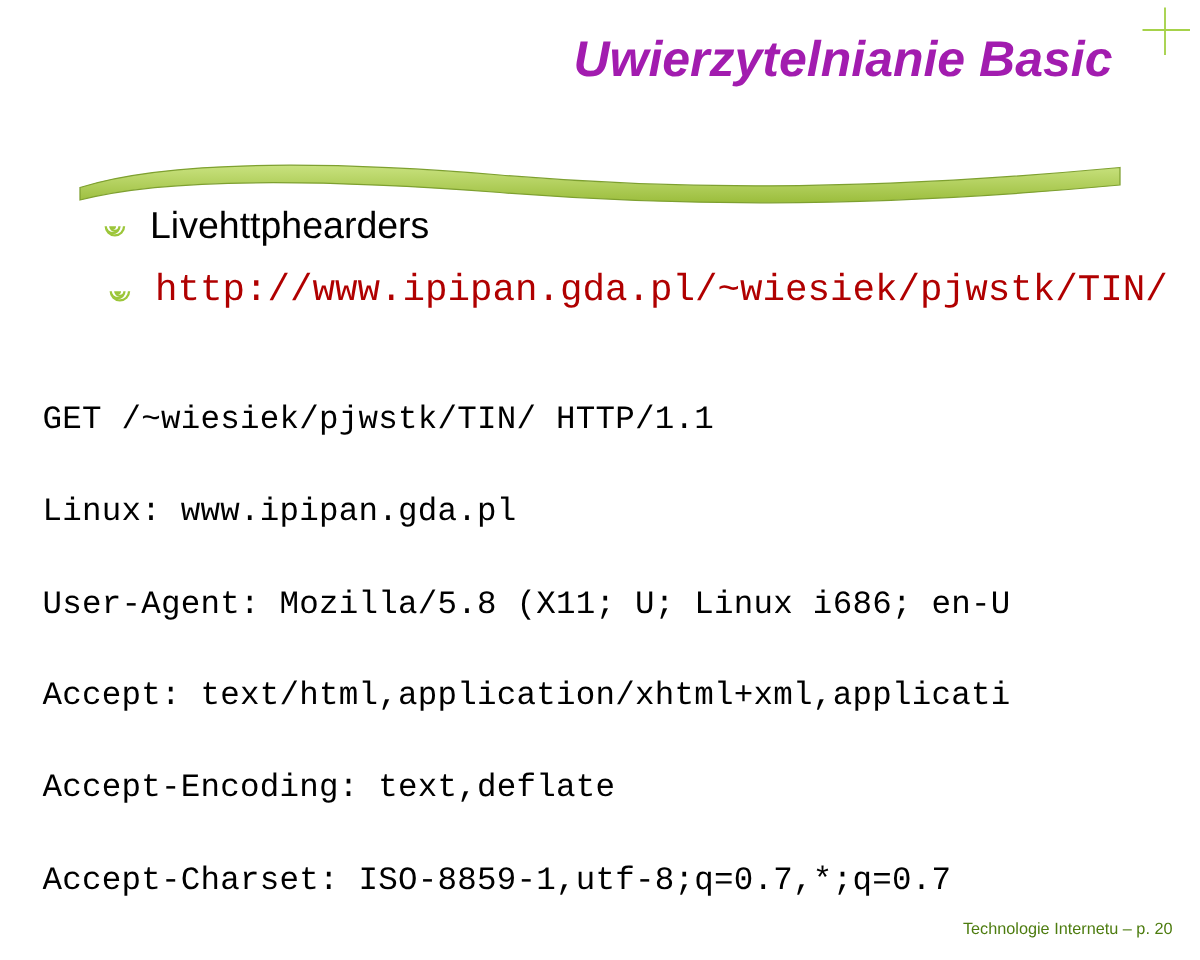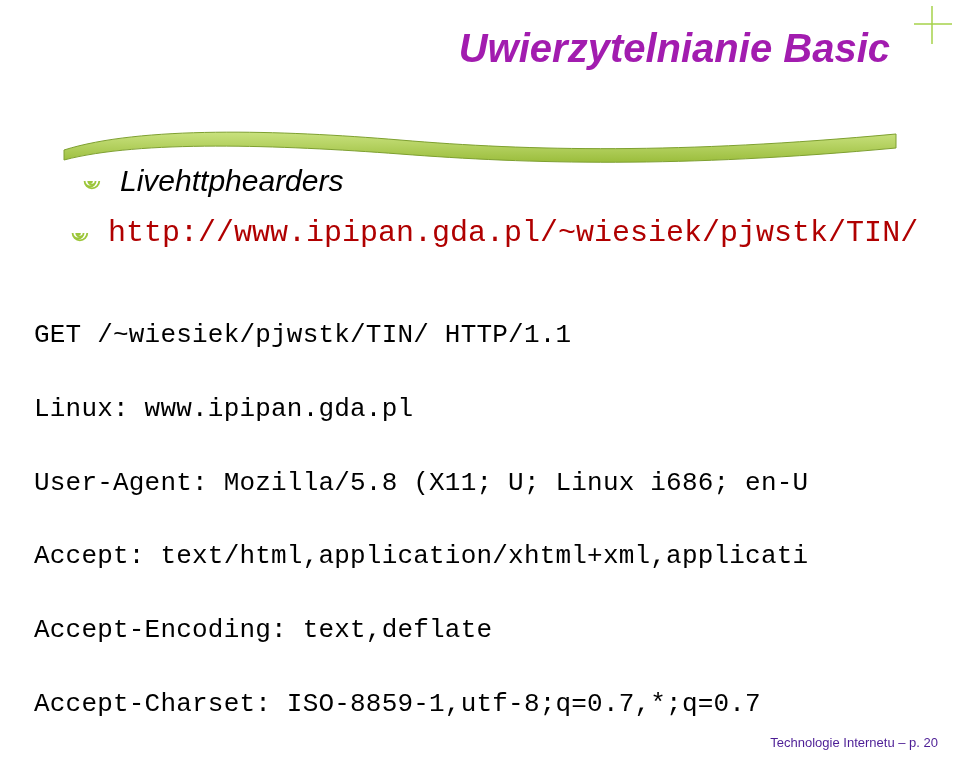--- a/index.html
+++ b/index.html
@@ -39,22 +39,22 @@
     height: 44px;
     pointer-events: none;
   }
 
   .bullet {
     position: absolute;
     display: flex;
     align-items: center;
     gap: 18px;
   }
-  .bullet-1 { top: 164px; left: 80px; font-style: italic; }
-  .bullet-2 { top: 216px; left: 68px; text-align: right; }
+  .bullet-1 { top: 164px; left: 80px; }
+  .bullet-2 { top: 216px; left: 84px; text-align: right; }
 
   .spiral {
     width: 22px;
     height: 22px;
     flex: 0 0 22px;
   }
 
   .bullet-text {
     font-size: 30px;
     color: #000;
@@ -79,21 +79,21 @@
     color: #000;
     letter-spacing: 0.2px;
   }
   .codeblock .line { display: block; }
 
   .footer {
     position: absolute;
     right: 22px;
     bottom: 18px;
     font-size: 13px;
-    color: #4c1d95;
+    color: #4d7c0f;
   }
 
   .corner {
     position: absolute;
     top: 4px;
     right: 4px;
     width: 44px;
     height: 44px;
     pointer-events: none;
   }

